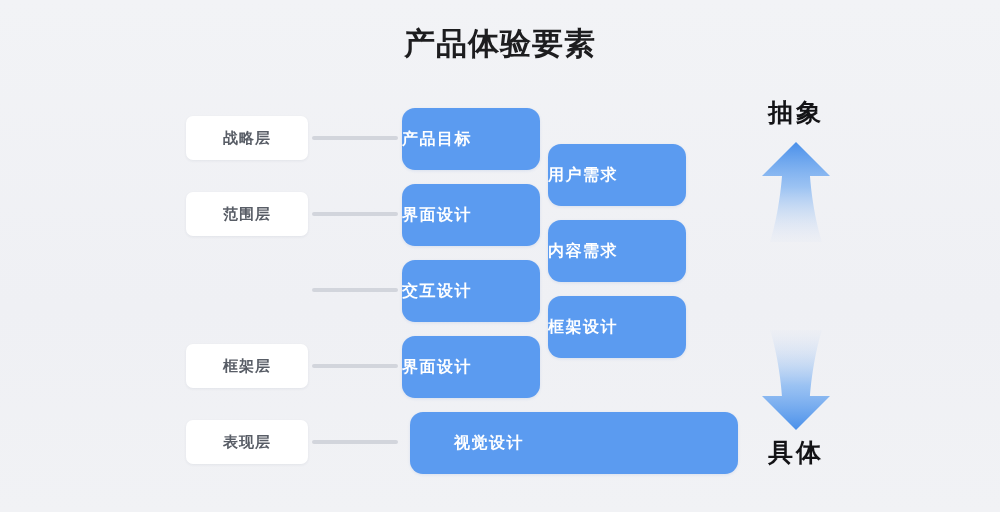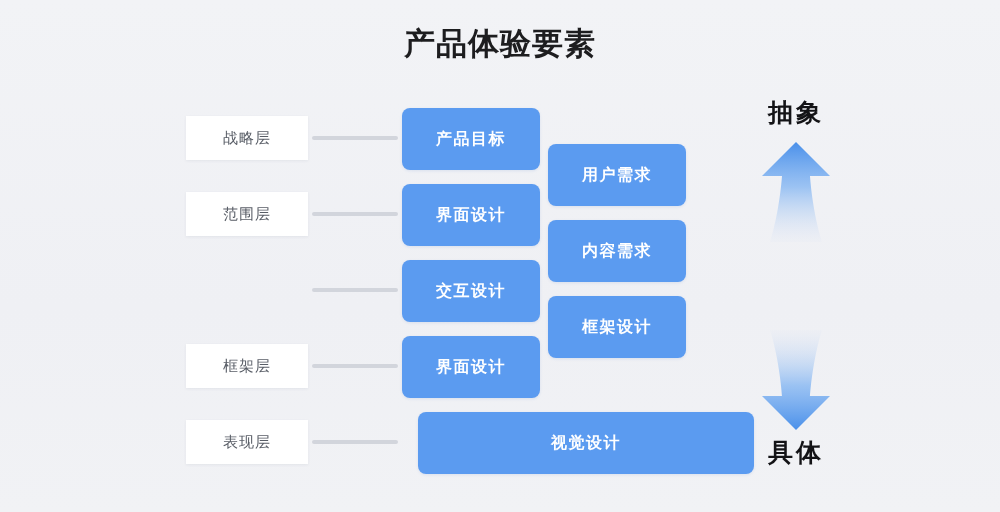--- a/index.html
+++ b/index.html
@@ -61,25 +61,26 @@
     height: 76px;
   }
 
   .layer-card {
     position: absolute;
     left: 186px;
     top: 8px;
     width: 122px;
     height: 44px;
     background: #ffffff;
-    border-radius: 0;
+    border-radius: 7px;
     box-shadow: 0 1px 3px rgba(40, 50, 80, 0.07);
     display: flex;
     align-items: center;
     justify-content: center;
+    font-weight: bold;
   }
   .layer-card-label {
     font-size: 15px;
     color: #5a5f६6;
     color: #585d66;
     letter-spacing: 1px;
   }
 
   .connector {
     position: absolute;
@@ -96,29 +97,29 @@
     left: 402px;
     top: 0;
     width: 284px;
     height: 76px;
   }
   .box {
     position: absolute;
     top: 0;
     height: 62px;
     background: #5b9bf0;
-    border-radius: 8px;
+    border-radius: 13px;
     display: flex;
     align-items: center;
-    justify-content: center;
+    justify-content: flex-start;
     box-shadow: 0 1px 3px rgba(60, 110, 200, 0.12);
   }
   .box-left  { left: 0;     width: 138px; }
   .box-right { left: 146px; width: 138px; margin-top: 36px; }
-  .box-full  { left: 16px;     width: 336px; }
+  .box-full  { left: 8px;     width: 284px; padding-left: 44px; }
   .box-label {
     font-size: 16px;
     font-weight: bold;
     color: #ffffff;
     letter-spacing: 1.5px;
   }
 
   
   .axis {
     position: absolute;

